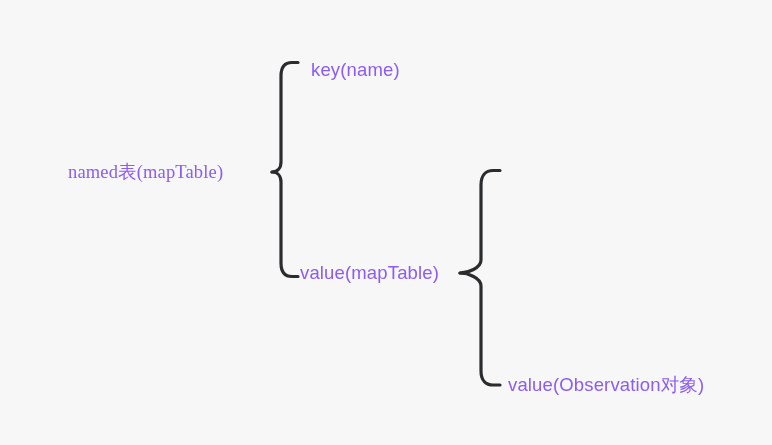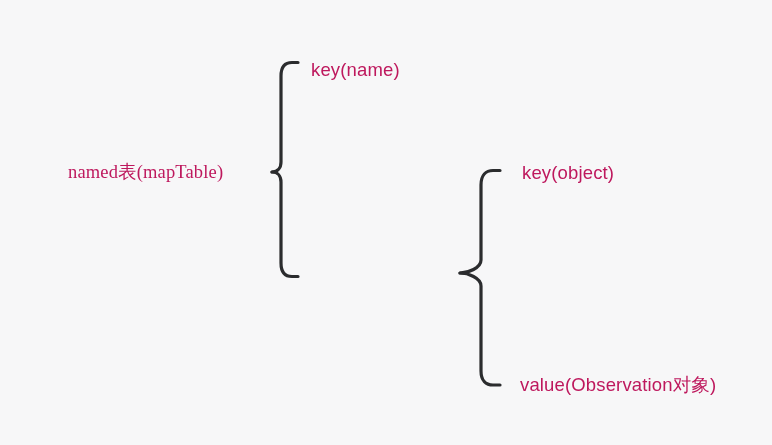--- a/index.html
+++ b/index.html
@@ -23,40 +23,40 @@
   #brace-layer {
     position: absolute;
     left: 0;
     top: 0;
     width: 772px;
     height: 445px;
     pointer-events: none;
   }
   .node-label {
     position: absolute;
-    color: #be185d;
+    color: #8b5cf6;
     font-size: 18.5px;
     line-height: 1;
     white-space: nowrap;
     letter-spacing: 0.15px;
     font-weight: 400;
   }
   
   .label-left {
     transform: translateY(-50%);
   }
   
   .label-right {
     transform: translateY(-50%);
   }
   #label-root        { left: 68px;  top: 172px; font-family: Liberation Serif, serif; }
   #label-key-name    { left: 311px; top: 70px;  }
   #label-value-map   { left: 300px; top: 273px; }
   #label-key-object  { left: 522px; top: 173px; }
-  #label-value-obs   { left: 508px; top: 385px; margin-left: 12px; }
+  #label-value-obs   { left: 508px; top: 385px; }
 </style>
 </head>
 <body>
 
 <div id="diagram-root">
 
   <svg id="brace-layer" viewBox="0 0 772 445" width="772" height="445" aria-hidden="true">
 
     <path d="M 272 172
              C 277.5 172 281 168 281 162
@@ -78,18 +78,18 @@
              C 468 273 481 278 481 286
              L 481 371
              C 481 380.5 486 385 493 385
              L 500 385" fill="none" stroke="#2b2c2e" stroke-width="3.2" stroke-linecap="round" stroke-linejoin="round"></path>
   </svg>
 
   <div class="node-label label-right" id="label-root">named表(mapTable)</div>
 
   <div class="node-label label-left" id="label-key-name">key(name)</div>
 
+  <div class="node-label label-left" id="label-value-map">value(mapTable)</div>
 
-  <div class="node-label label-left" id="label-key-object">key(object)</div>
 
   <div class="node-label label-left" id="label-value-obs">value(Observation对象)</div>
 
 </div>
 
 </body></html>

